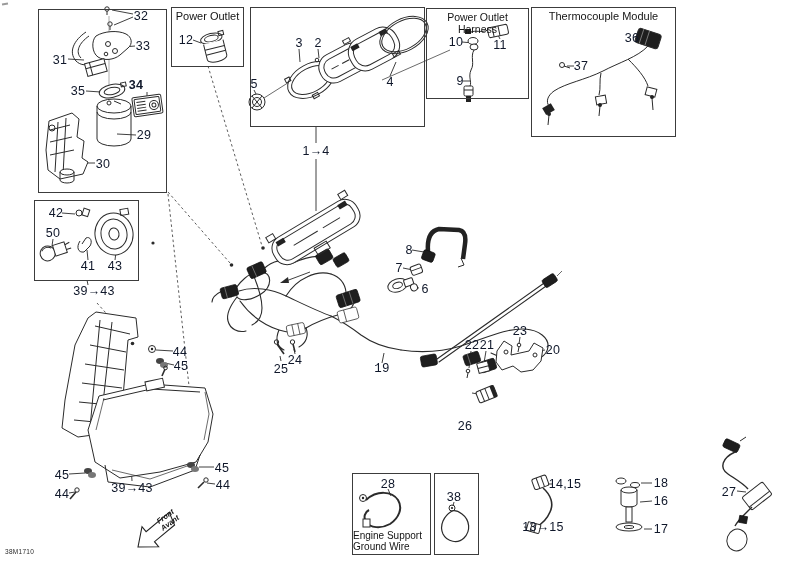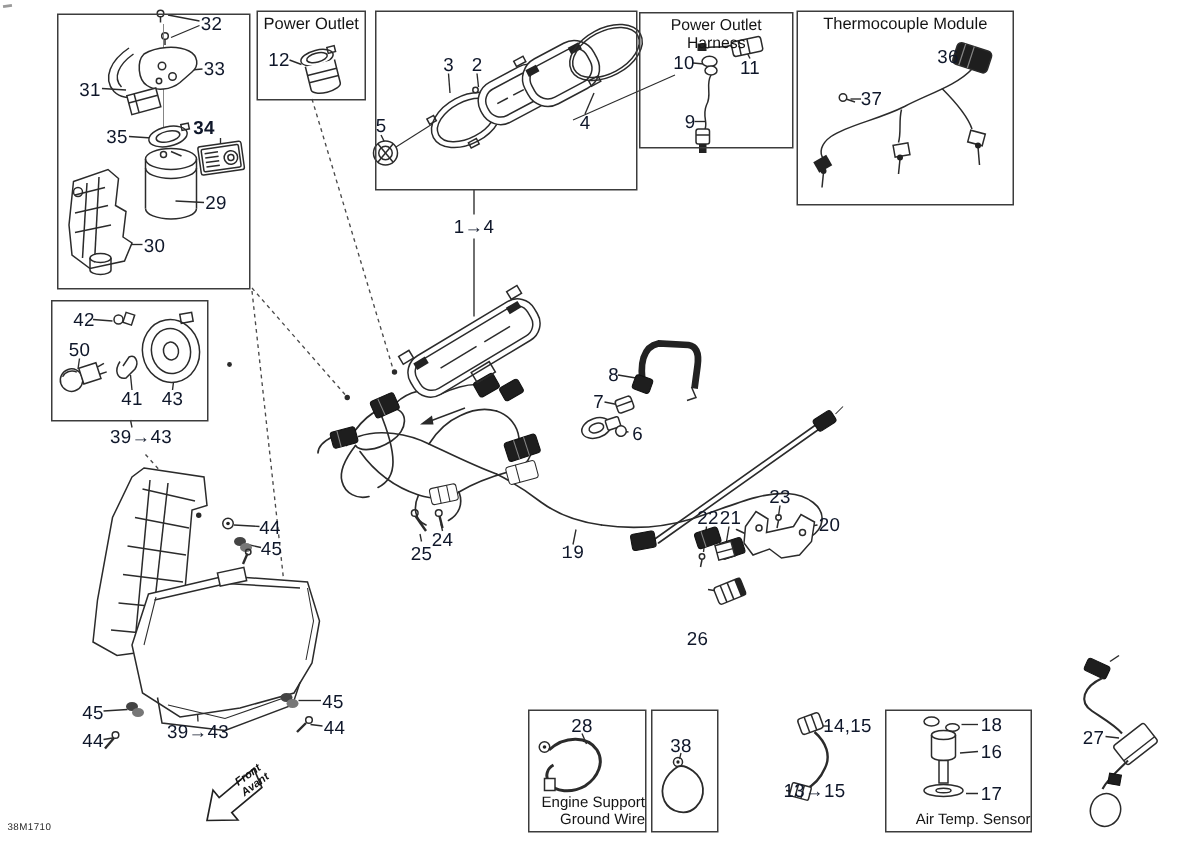--- a/index.html
+++ b/index.html
@@ -1,20 +1,20 @@
 <!DOCTYPE html>
 <html><head>
 <meta charset="utf-8">
 <style>
   html,body{margin:0;padding:0;background:#fff;}
   #page{position:relative;width:800px;height:565px;background:#fff;overflow:hidden;
         font-family:"Liberation Sans","DejaVu Sans",sans-serif;color:#111;}
   .box{position:absolute;border:1px solid #3c3c3c;background:transparent;}
   .bt{position:absolute;left:0;right:0;top:2px;text-align:center;font-size:11px;color:#141414;}
-  .bb{position:absolute;left:0;right:0;bottom:2px;text-align:right;font-size:10px;line-height:1.1;color:#141414;}
+  .bb{position:absolute;left:0;right:0;bottom:2px;text-align:left;font-size:10px;line-height:1.1;color:#141414;}
   .pn{position:absolute;transform:translate(-50%,-50%);font-size:12.5px;color:#0f172a;white-space:nowrap;letter-spacing:.2px;}
   svg{position:absolute;left:0;top:0;}
   .code{position:absolute;left:5px;top:548px;font-size:6.5px;color:#2a2a2a;letter-spacing:.3px;}
   .corner-mark{position:absolute;left:2px;top:3px;width:6px;height:2px;background:#9a9a9a;transform:rotate(-8deg);}
   .front-text{position:absolute;left:146px;top:512px;width:44px;text-align:center;
               transform:rotate(-36deg);font-size:7.5px;font-weight:bold;font-style:italic;
               line-height:1.1;color:#111;}
 </style>
 </head>
 <body>
@@ -480,23 +480,20 @@
     <div class="bt" style="font-size:10.5px;">Power Outlet Harness</div>
   </div>
   <div class="box" style="left:531px;top:7px;width:143px;height:128px;">
     <div class="bt">Thermocouple Module</div>
   </div>
   <div class="box" style="left:34px;top:200px;width:103px;height:79px;"></div>
   <div class="box" style="left:352px;top:473px;width:77px;height:80px;">
     <div class="bb">Engine Support Ground Wire</div>
   </div>
   <div class="box" style="left:434px;top:473px;width:43px;height:80px;"></div>
-  <div class="box" style="left:590px;top:473px;width:96px;height:80px;">
-    <div class="bb">Air Temp. Sensor</div>
-  </div>
 
   <div class="pn" style="left:141px;top:16px;">32</div>
   <div class="pn" style="left:143px;top:46px;">33</div>
   <div class="pn" style="left:60px;top:60px;">31</div>
   <div class="pn" style="left:78px;top:91px;">35</div>
   <div class="pn" style="left:136px;top:85px;font-weight:bold;">34</div>
   <div class="pn" style="left:144px;top:135px;">29</div>
   <div class="pn" style="left:103px;top:164px;">30</div>
   <div class="pn" style="left:186px;top:40px;">12</div>
   <div class="pn" style="left:299px;top:43px;">3</div>

